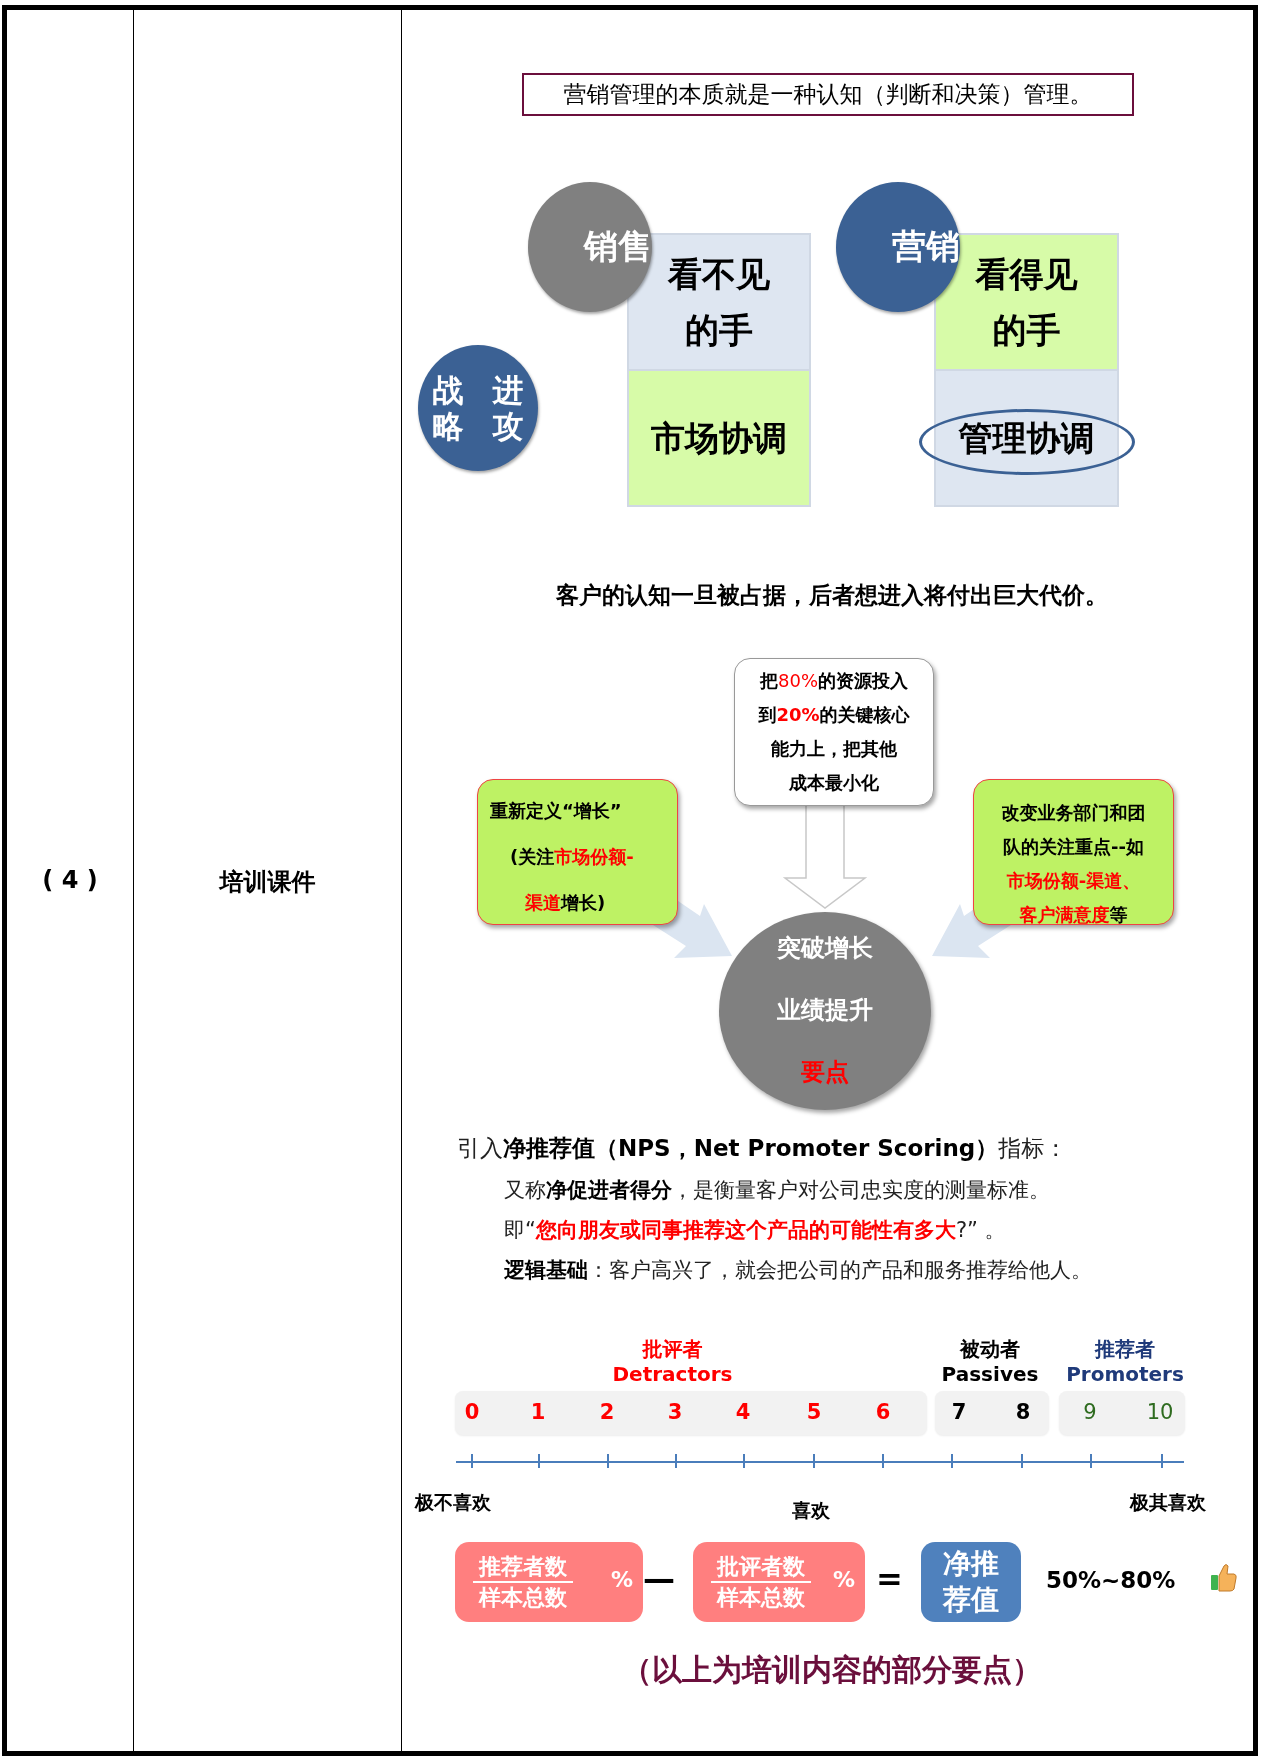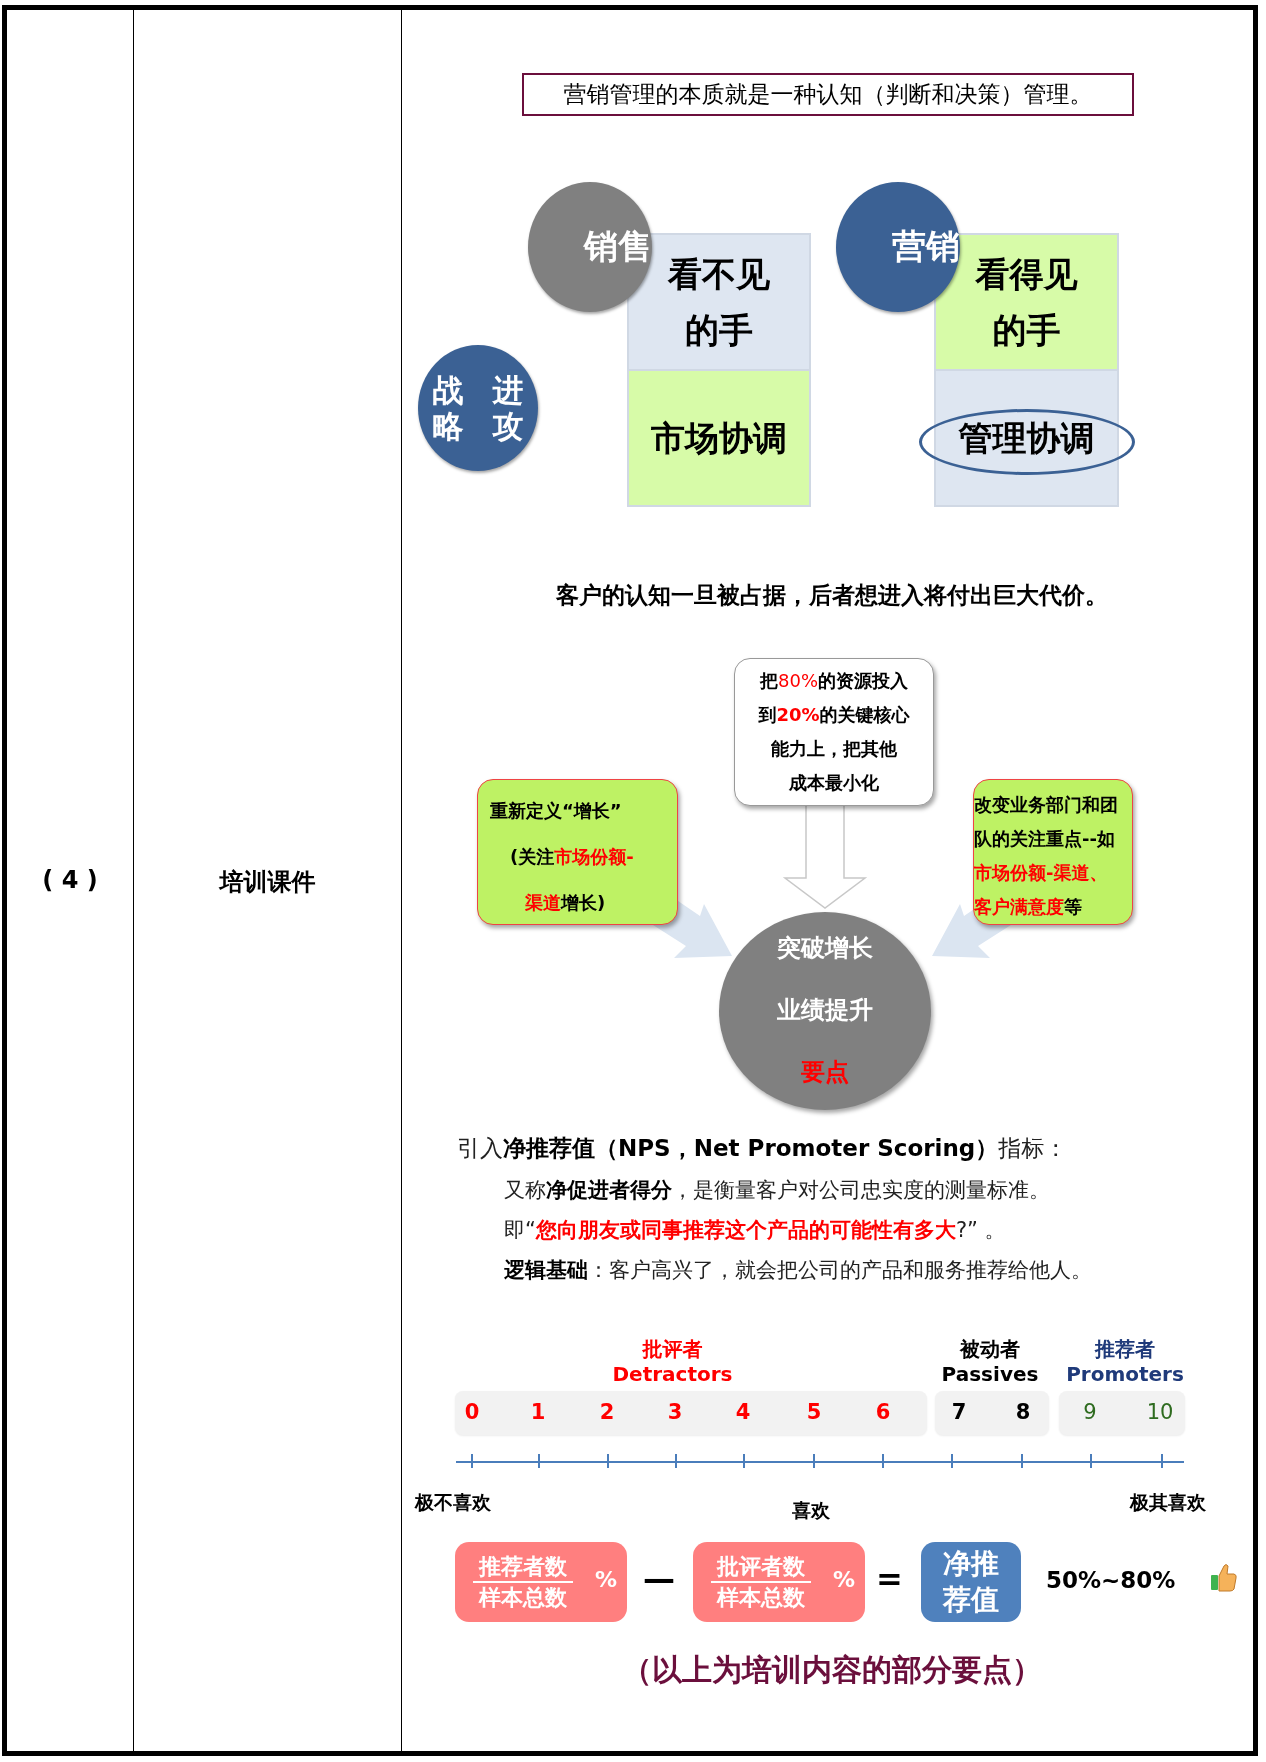--- a/index.html
+++ b/index.html
@@ -115,21 +115,21 @@
   <div>能力上，把其他</div>
   <div>成本最小化</div>
 </div>
 
 <div class="callout callout-blue" style="left:477px;top:779px;width:201px;height:146px;line-height:46px;padding-top:8px;">
   <div>重新定义“增长”</div>
   <div style="padding-left:20px;"><span>(关注</span><span class="red">市场份额-</span></div>
   <div style="padding-left:35px;"><span class="red">渠道</span><span>增长)</span></div>
 </div>
 
-<div class="callout callout-blue" style="left:973px;top:779px;width:160px;height:146px;padding:8px 0 0 0;">
+<div class="callout callout-blue" style="left:973px;top:779px;width:201px;height:146px;text-align:center;padding:16px 0 0 0;">
   <div>改变业务部门和团</div>
   <div>队的关注重点--如</div>
   <div class="red">市场份额-渠道、</div>
   <div><span class="red">客户满意度</span><span>等</span></div>
 </div>
 
 <div class="center-circle">
   <div style="top:20px;">突破增长</div>
   <div style="top:82px;">业绩提升</div>
   <div style="top:144px;color:#ff0000;">要点</div>
@@ -187,21 +187,21 @@
 <div class="tick" style="left:882px"></div>
 <div class="tick" style="left:951px"></div>
 <div class="tick" style="left:1021px"></div>
 <div class="tick" style="left:1090px"></div>
 <div class="tick" style="left:1161px"></div>
 
 <div class="axis-label" style="left:415px;">极不喜欢</div>
 <div class="axis-label" style="left:792px;margin-top:8px;">喜欢</div>
 <div class="axis-label" style="left:1130px;">极其喜欢</div>
 
-<div class="formula-box pink" style="left:455px;width:172px;">
+<div class="formula-box pink" style="left:455px;width:188px;">
   <div class="frac">
     <div class="num">推荐者数</div>
     <div>样本总数</div>
   </div>
   <div class="pct">%</div>
 </div>
 <div class="op" style="left:643px;">—</div>
 <div class="formula-box pink" style="left:693px;width:172px;">
   <div class="frac">
     <div class="num">批评者数</div>

